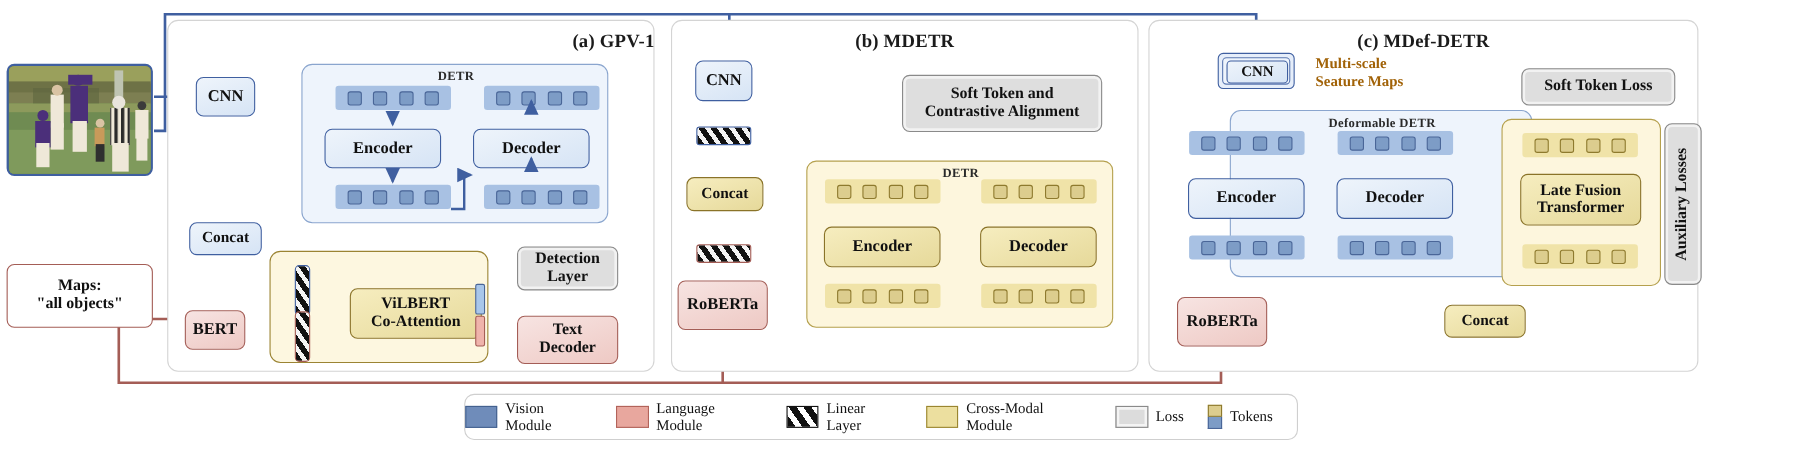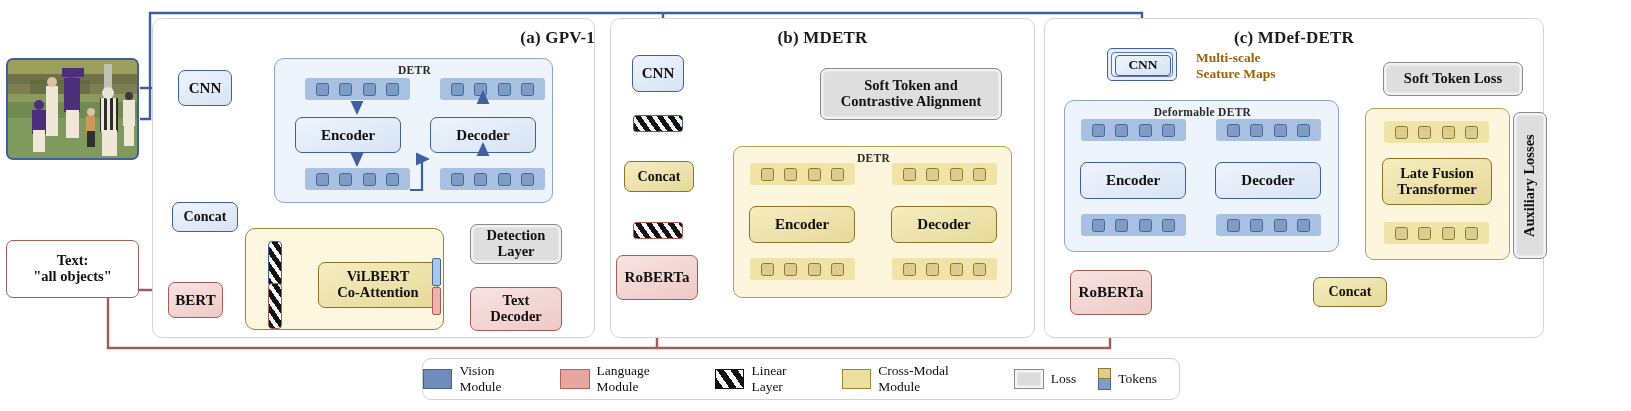--- a/index.html
+++ b/index.html
@@ -162,21 +162,21 @@
         <circle cx="121" cy="36" r="4" fill="#3b3b3b"></circle>
       </g>
       <defs>
         <pattern id="stripes" width="6" height="6" patternUnits="userSpaceOnUse">
           <rect width="3" height="6" fill="#2b2b2b"></rect>
         </pattern>
       </defs>
     </svg>
   </div>
 
-  <div class="abs node plain" style="left:6px;top:240px;width:133px;height:58px;font-size:14.5px;white-space:pre-line;">Text:
+  <div class="abs node plain" style="left:6px;top:240px;width:133px;height:58px;font-size:14.5px;white-space:pre-line;">Maps:
 "all objects"</div>
 
   <div class="abs panel" style="left:152px;top:18px;width:443px;height:320px;"></div>
   <div class="abs panel-title" style="left:152px;top:28px;width:443px;text-align:right;">(a) GPV-1</div>
 
   <div class="abs node vision" style="left:178px;top:70px;width:54px;height:36px;font-size:15px;">CNN</div>
 
   <div class="abs grp-vision" style="left:274px;top:58px;width:279px;height:145px;">
     <div class="grp-label" style="left:0;top:5px;width:279px;text-align:center;">DETR</div>
   </div>
@@ -277,21 +277,21 @@
   <div class="abs panel" style="left:1044px;top:18px;width:500px;height:320px;"></div>
   <div class="abs panel-title" style="left:1044px;top:28px;width:500px;">(c) MDef-DETR</div>
 
   <div class="abs" style="left:1107px;top:48px;width:70px;height:33px;border:1.6px solid #3f5fa0;border-radius:5px;background:#e6eefa;">
     <div class="abs" style="left:3px;top:3px;right:3px;bottom:3px;border:1.4px solid #5a77b0;border-radius:4px;background:#eef4fc;"></div>
     <div class="abs node vision" style="left:7px;top:6px;width:56px;height:21px;font-size:13.5px;border-radius:4px;">CNN</div>
   </div>
   <div class="abs" style="left:1196px;top:50px;width:120px;font-size:13.5px;font-weight:bold;color:#a16207;line-height:1.2;white-space:pre-line;text-align:left;">Multi-scale
 Seature Maps</div>
 
-  <div class="abs grp-vision" style="left:1064px;top:100px;width:275px;height:152px;">
+  <div class="abs grp-vision" style="left:1118px;top:100px;width:275px;height:152px;">
     <div class="grp-label" style="left:0;top:5px;width:275px;text-align:center;">Deformable DETR</div>
   </div>
   <div class="abs tokrow v" style="left:1081px;top:119px;width:105px;height:22px;">
     <span class="tok v"></span>
       <span class="tok v"></span>
       <span class="tok v"></span>
       <span class="tok v"></span>
   </div>
   <div class="abs tokrow v" style="left:1216px;top:119px;width:105px;height:22px;">
     <span class="tok v"></span>

